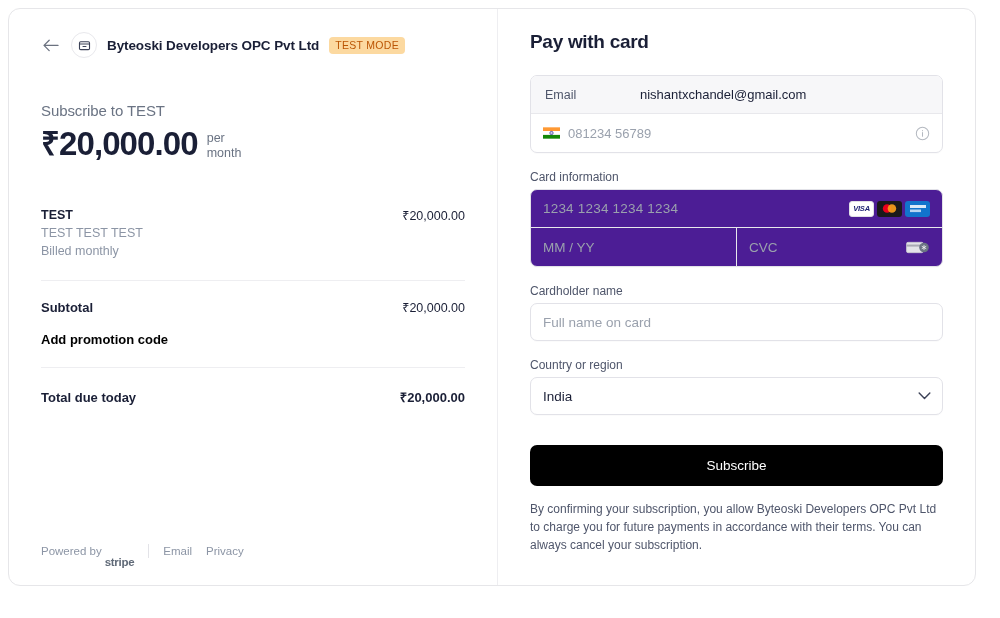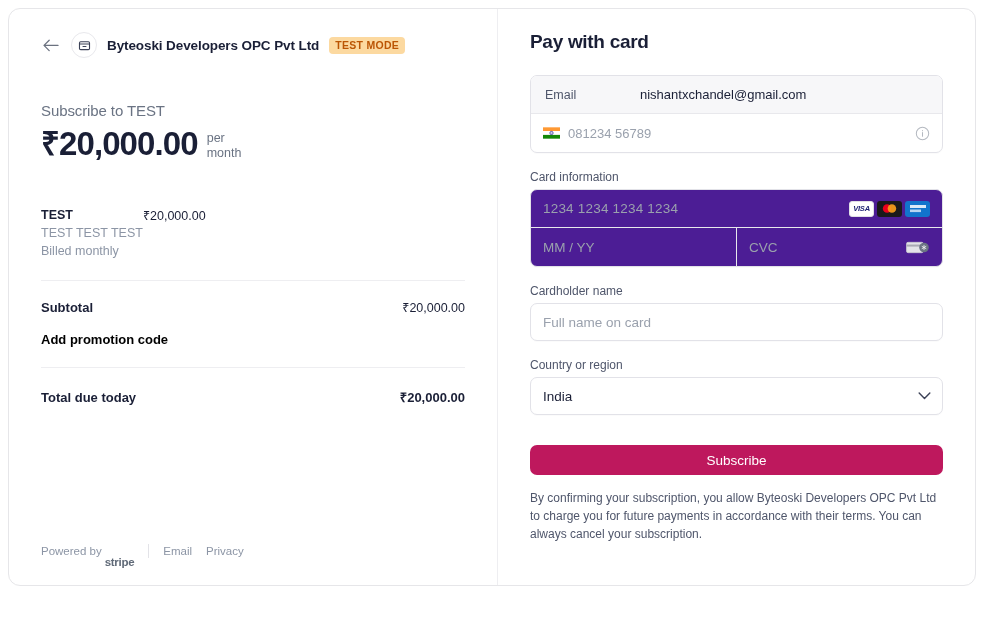--- a/index.html
+++ b/index.html
@@ -70,21 +70,21 @@
     font-weight: bold;
     color: #1a1f36;
     letter-spacing: -0.1px;
     white-space: nowrap;
   }
 
   .test-badge {
     background: #fcd9a0;
     color: #bb5504;
     font-size: 10.5px;
-    font-weight: bold;
+    font-weight: normal;
     letter-spacing: 0.3px;
     padding: 2.5px 6px;
     border-radius: 4px;
     white-space: nowrap;
   }
 
   .subscribe-to {
     margin-top: 43px;
     font-size: 15px;
     color: #6a7383;
@@ -113,20 +113,21 @@
     padding-top: 5px;
     max-width: 48px;
   }
 
   .items {
     margin-top: 44px;
   }
 
   .line-item {
     display: flex;
+    justify-content: space-between;
     align-items: flex-start;
     padding-bottom: 20px;
     border-bottom: 1px solid #eeeef1;
     margin-top: 35px;
   }
 
   .li-name {
     font-size: 12.5px;
     font-weight: bold;
     color: #1a1f36;
@@ -375,22 +376,22 @@
     right: 12px;
     top: 50%;
     transform: translateY(-50%);
     pointer-events: none;
     color: #3c4257;
   }
 
   .subscribe-btn {
     margin-top: 30px;
     width: 100%;
-    height: 30px;
-    background: #be185d;
+    height: 41px;
+    background: #000000;
     border: none;
     border-radius: 7px;
     color: #ffffff;
     font-size: 13.5px;
     font-family: "Liberation Sans", sans-serif;
     cursor: pointer;
     display: flex;
     align-items: center;
     justify-content: center;
   }

